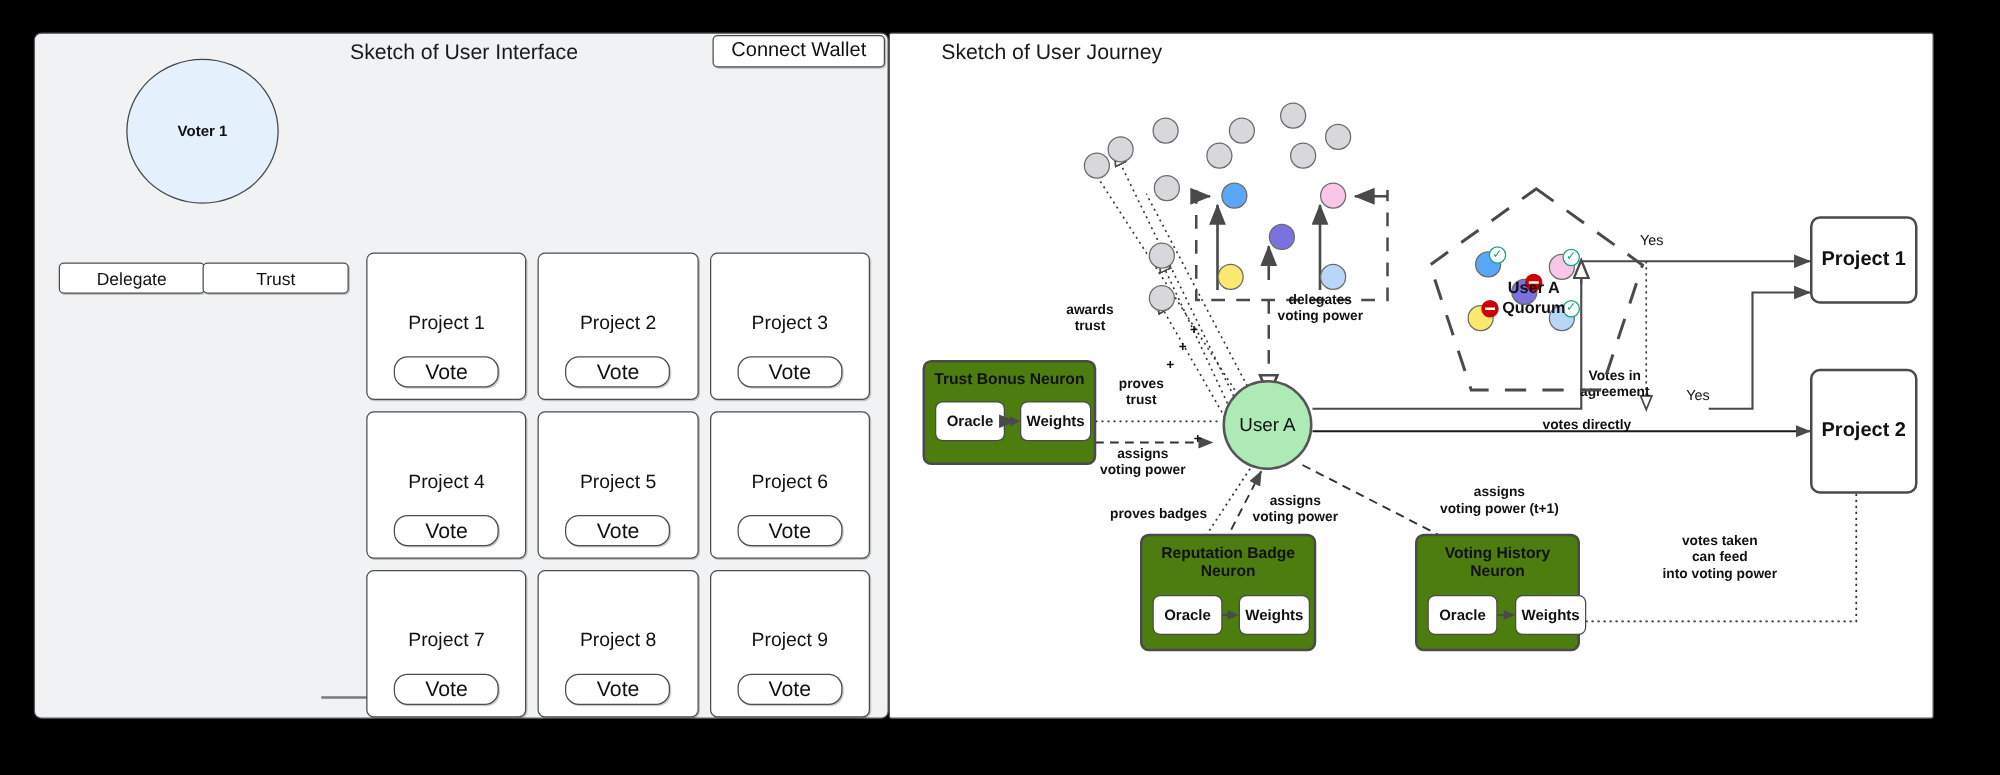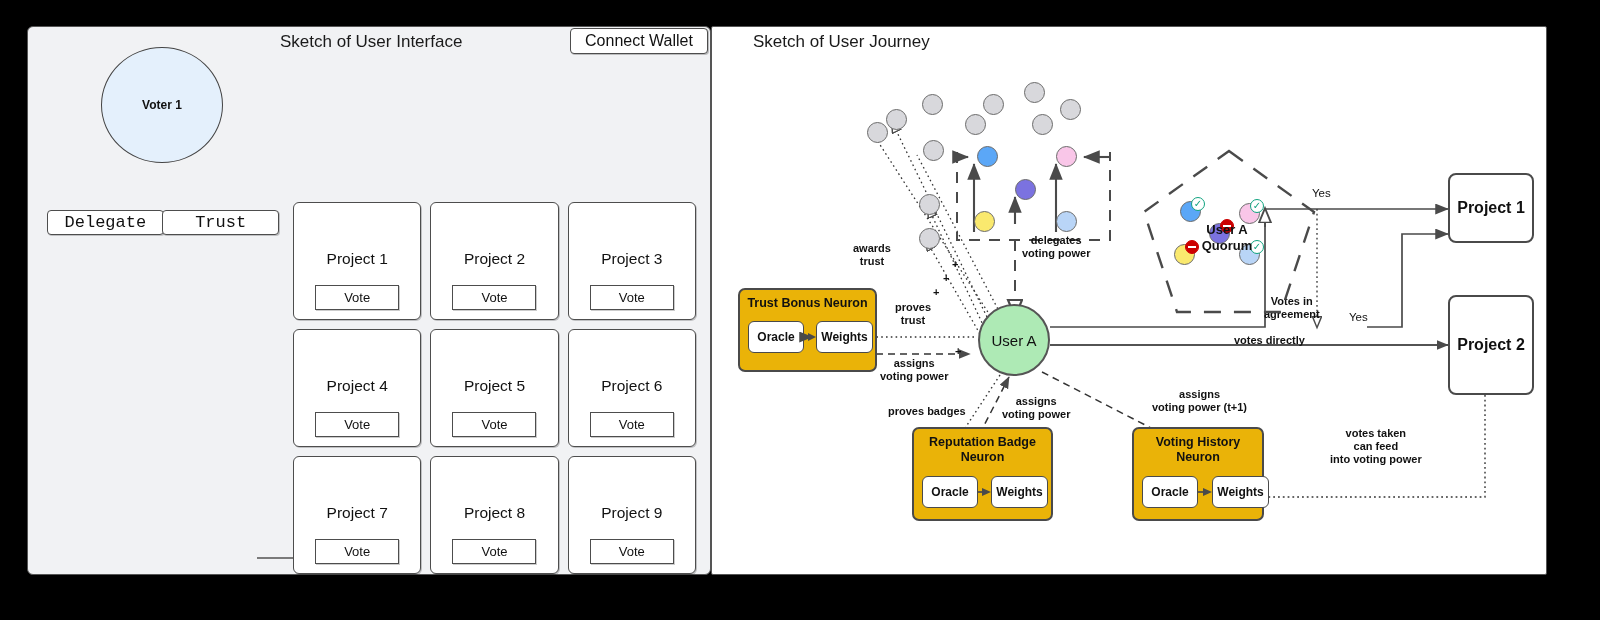--- a/index.html
+++ b/index.html
@@ -35,22 +35,22 @@
     position:absolute;left:101px;top:47px;width:122px;height:116px;border-radius:50%;
     background:#e4f0fc;border:1.6px solid #444;
     display:flex;align-items:center;justify-content:center;
     font-size:12px;font-weight:bold;color:#111;box-sizing:border-box;
   }
 
   
   .tabs{position:absolute;left:47px;top:210px;width:232px;height:25px;display:flex;}
   .tab{
     flex:1;background:#fff;border:1.4px solid #4d4d4d;border-radius:4px;
-    display:flex;align-items:center;justify-content:center;font-size:17px;color:#111;
-    box-sizing:border-box;box-shadow:1px 1px 0 rgba(0,0,0,.2);cursor:pointer;font-family:Liberation Mono, monospace;
+    display:flex;align-items:center;justify-content:center;font-size:14px;color:#111;
+    box-sizing:border-box;box-shadow:1px 1px 0 rgba(0,0,0,.2);cursor:pointer;
   }
   .tab + .tab{margin-left:-1.4px;}
 
   
   .friendslist{
     position:absolute;left:47px;top:235px;width:232px;height:336px;
     background:#fff;border:1.4px solid #4d4d4d;border-radius:5px;
     box-sizing:border-box;box-shadow:1px 1px 0 rgba(0,0,0,.2);
   }
   .friendslist-title{
@@ -88,22 +88,22 @@
   .project-card{
     position:relative;background:#fff;border:1.5px solid #4d4d4d;border-radius:6px;
     box-sizing:border-box;box-shadow:1px 1px 0 rgba(0,0,0,.2);
   }
   .project-name{
     position:absolute;left:0;top:48%;transform:translateY(-50%);
     width:100%;text-align:center;font-size:15.5px;color:#111;
   }
   .vote-btn{
     position:absolute;left:50%;transform:translateX(-50%);bottom:9px;
-    width:84px;height:25px;background:#fff;border:1.4px solid #4d4d4d;border-radius:0;
-    display:flex;align-items:center;justify-content:center;font-size:13px;color:#111;
+    width:84px;height:25px;background:#fff;border:1.4px solid #4d4d4d;border-radius:11px;
+    display:flex;align-items:center;justify-content:center;font-size:17px;color:#111;
     box-sizing:border-box;box-shadow:1px 1px 0 rgba(0,0,0,.2);cursor:pointer;
   }
 
   
   .diagram{position:absolute;left:0;top:0;width:836px;height:549px;}
   .dg-label{
     position:absolute;font-size:11px;font-weight:bold;color:#111;
     text-align:center;white-space:nowrap;line-height:1.18;
   }
   .dg-label.thin{font-weight:normal;font-size:11.5px;}
@@ -115,21 +115,21 @@
   .node-col{width:21px;height:21px;}
 
   .user-a{
     position:absolute;left:266px;top:277px;width:72px;height:72px;border-radius:50%;
     background:#aeeab5;border:2px solid #555;box-sizing:border-box;
     display:flex;align-items:center;justify-content:center;
     font-size:15px;color:#111;
   }
 
   .neuron{
-    position:absolute;background:#eab308;border:2px solid #4a4a4a;border-radius:7px;
+    position:absolute;background:#4d7c0f;border:2px solid #4a4a4a;border-radius:7px;
     box-sizing:border-box;
   }
   .neuron-title{
     position:absolute;left:0;top:6px;width:100%;text-align:center;
     font-size:12.5px;font-weight:bold;color:#111;line-height:1.2;
   }
   .sub-box{
     position:absolute;background:#fff;border:1.6px solid #4a4a4a;border-radius:6px;
     display:flex;align-items:center;justify-content:center;
     font-size:12px;font-weight:bold;color:#111;box-sizing:border-box;

